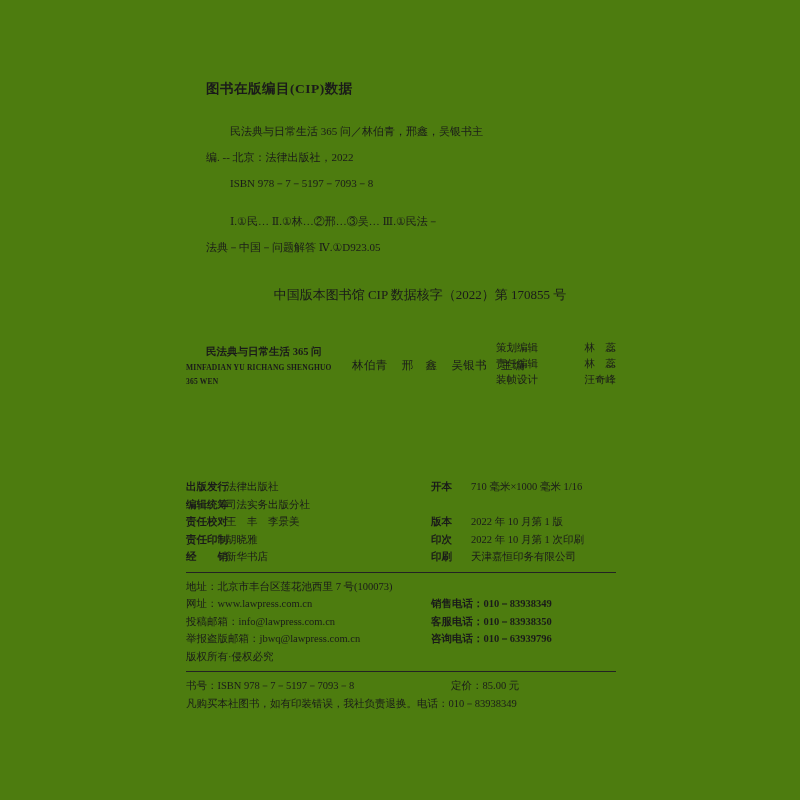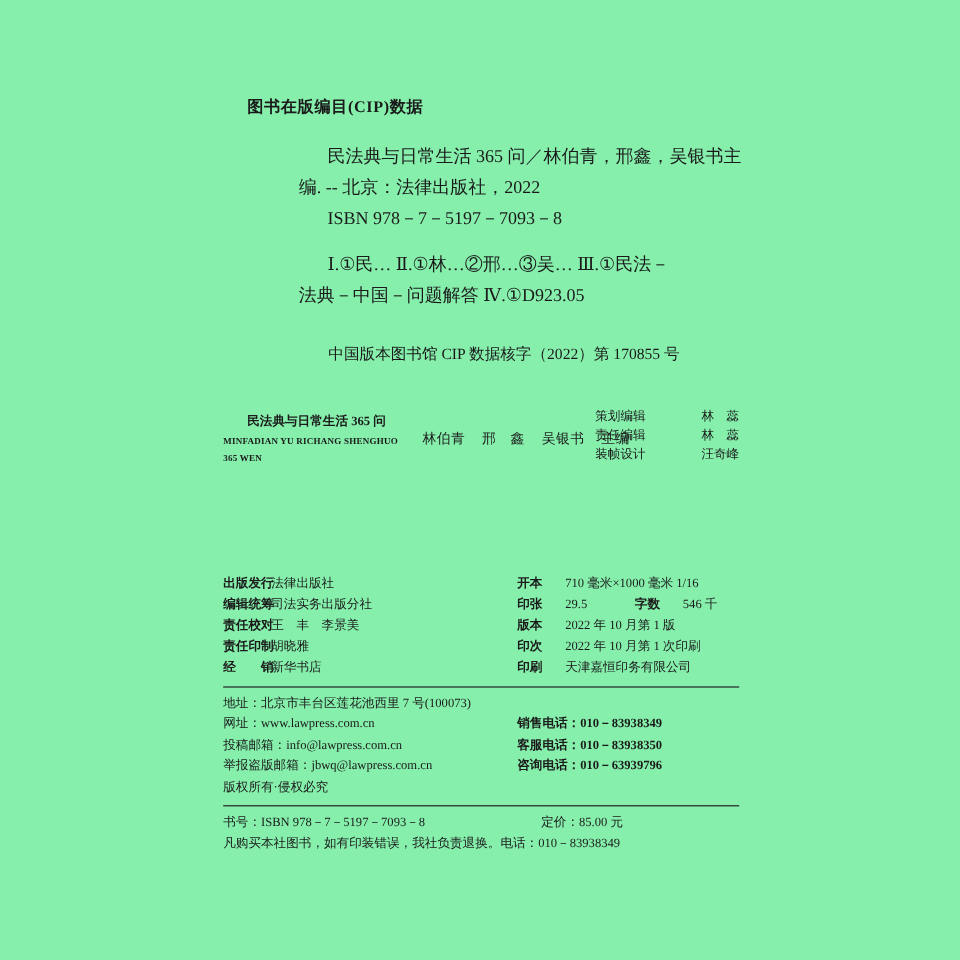--- a/index.html
+++ b/index.html
@@ -13,41 +13,40 @@
     font-family: "Liberation Serif", "DejaVu Serif", serif;
     color: #1a1a1a;
     position: relative;
     overflow: hidden;
   }
   .page {
     position: absolute;
     left: 0; top: 0;
     width: 800px;
     height: 800px;
-    background: #86efac;
+    background: #4d7c0f;
   }
 
   
   .cip-block {
     position: absolute;
     left: 206px;
     top: 80px;
     width: 420px;
   }
   .cip-title {
     font-size: 13.5px;
     font-weight: bold;
     letter-spacing: 0.5px;
     margin-bottom: 22px;
   }
   .cip-para {
-    font-size: 15px;
+    font-size: 11px;
     line-height: 22px;
     margin-bottom: 4px;
-    margin-left: 43px;
   }
   .cip-indent {
     text-indent: 24px;
   }
   .cip-gap {
     height: 12px;
   }
   .cip-center {
     font-size: 13px;
     line-height: 22px;
@@ -232,26 +231,20 @@
           <span class="k kR">开本</span>
           <span class="v">710 毫米×1000 毫米  1/16</span>
         </div>
       </div>
 
       <div class="col-row">
         <div class="col-cellL">
           <span class="k kL">编辑统筹</span>
           <span class="v">司法实务出版分社</span>
         </div>
-        <div class="col-cellR">
-          <span class="k kR">印张</span>
-          <span class="v" style="width:58px;">29.5</span>
-          <span class="k kR">字数</span>
-          <span class="v">546 千</span>
-        </div>
       </div>
 
       <div class="col-row">
         <div class="col-cellL">
           <span class="k kL">责任校对</span>
           <span class="v">王　丰　李景美</span>
         </div>
         <div class="col-cellR">
           <span class="k kR">版本</span>
           <span class="v">2022 年 10 月第 1 版</span>

